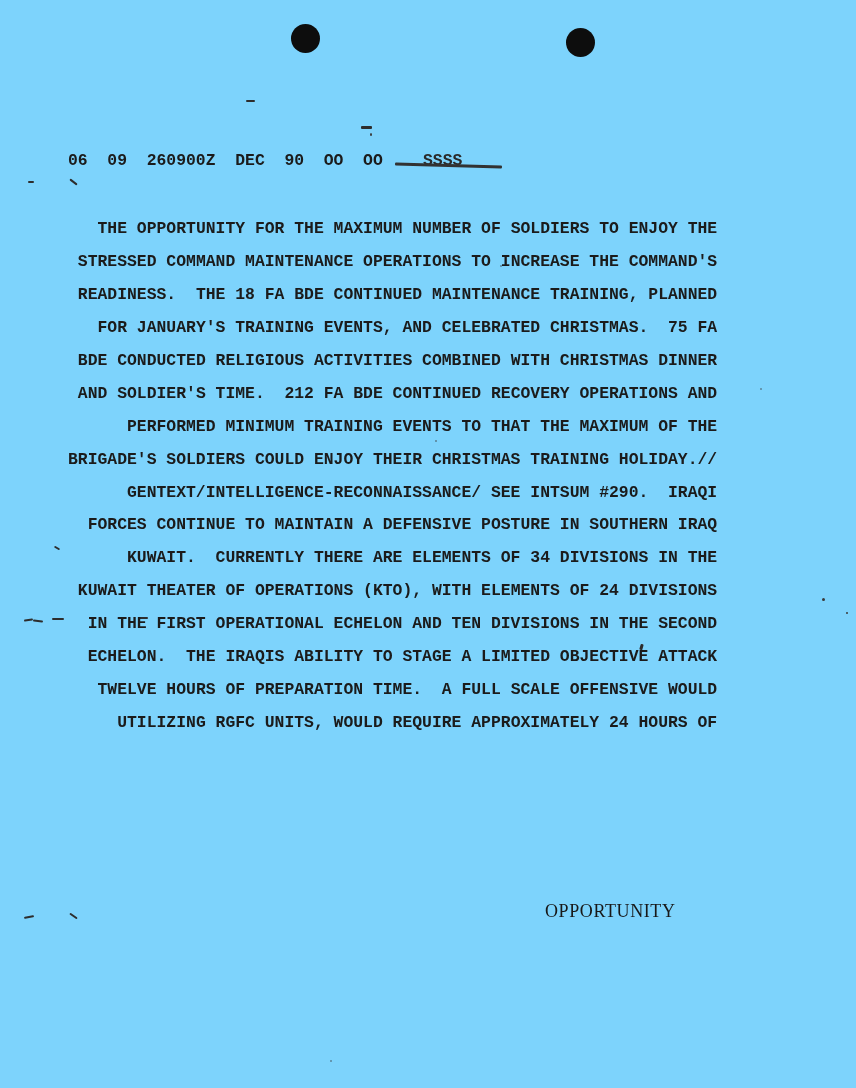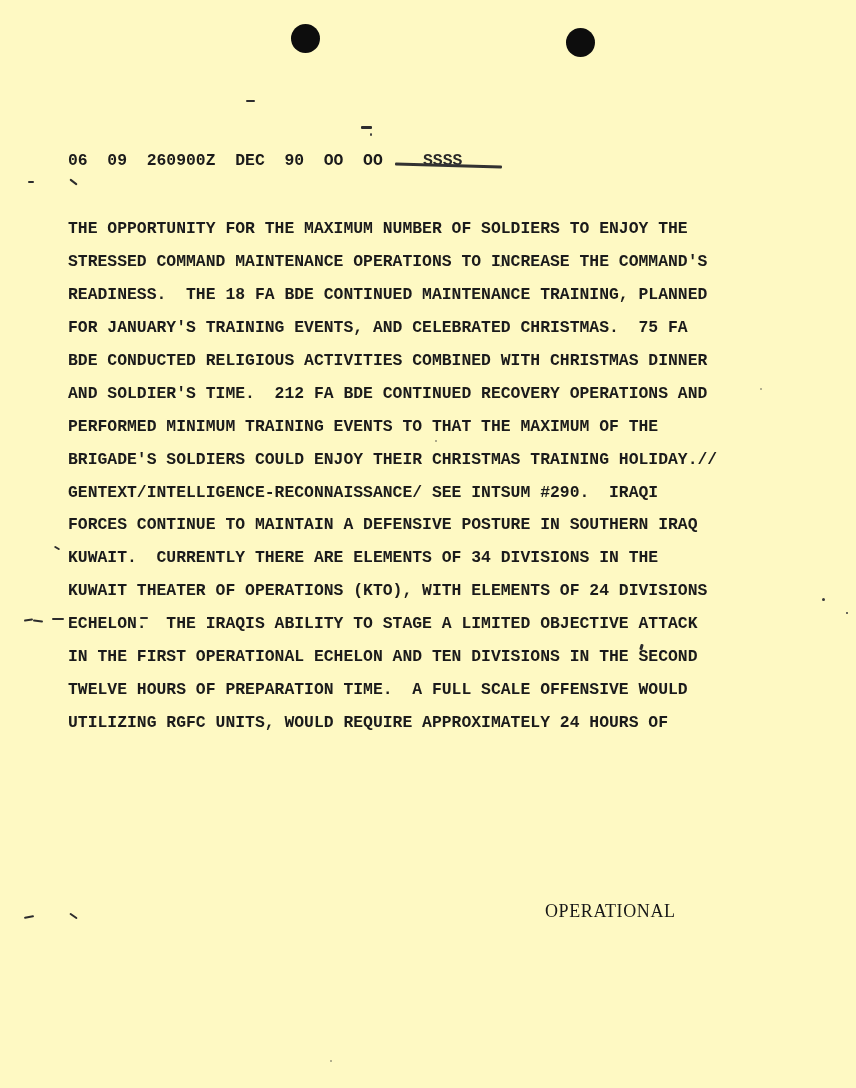--- a/index.html
+++ b/index.html
@@ -5,21 +5,22 @@
   html, body { margin: 0; padding: 0; }
   body {
     width: 856px; height: 1088px;
     background: #ffffff;
     position: relative;
     overflow: hidden;
     font-family: "Liberation Mono", "DejaVu Sans Mono", monospace;
   }
   .page {
     position: absolute; inset: 0;
-    background: #fef9c3;
+    background: #7dd3fc;
+    text-align: right;
   }
   .hole {
     position: absolute;
     width: 29px; height: 29px;
     border-radius: 50%;
     background: #0d0d0d;
   }
   .hole-left  { left: 291px; top: 24px; }
   .hole-right { left: 566px; top: 28px; }
 
@@ -90,27 +91,27 @@
     <div class="typewriter line">READINESS.  THE 18 FA BDE CONTINUED MAINTENANCE TRAINING, PLANNED</div>
     <div class="typewriter line">FOR JANUARY'S TRAINING EVENTS, AND CELEBRATED CHRISTMAS.  75 FA</div>
     <div class="typewriter line">BDE CONDUCTED RELIGIOUS ACTIVITIES COMBINED WITH CHRISTMAS DINNER</div>
     <div class="typewriter line">AND SOLDIER'S TIME.  212 FA BDE CONTINUED RECOVERY OPERATIONS AND</div>
     <div class="typewriter line">PERFORMED MINIMUM TRAINING EVENTS TO THAT THE MAXIMUM OF THE</div>
     <div class="typewriter line">BRIGADE'S SOLDIERS COULD ENJOY THEIR CHRISTMAS TRAINING HOLIDAY.//</div>
     <div class="typewriter line">GENTEXT/INTELLIGENCE-RECONNAISSANCE/ SEE INTSUM #290.  IRAQI</div>
     <div class="typewriter line">FORCES CONTINUE TO MAINTAIN A DEFENSIVE POSTURE IN SOUTHERN IRAQ</div>
     <div class="typewriter line">KUWAIT.  CURRENTLY THERE ARE ELEMENTS OF 34 DIVISIONS IN THE</div>
     <div class="typewriter line">KUWAIT THEATER OF OPERATIONS (KTO), WITH ELEMENTS OF 24 DIVISIONS</div>
+    <div class="typewriter line">IN THE FIRST OPERATIONAL ECHELON AND TEN DIVISIONS IN THE SECOND</div>
     <div class="typewriter line">ECHELON.  THE IRAQIS ABILITY TO STAGE A LIMITED OBJECTIVE ATTACK</div>
-    <div class="typewriter line">IN THE FIRST OPERATIONAL ECHELON AND TEN DIVISIONS IN THE SECOND</div>
     <div class="typewriter line">TWELVE HOURS OF PREPARATION TIME.  A FULL SCALE OFFENSIVE WOULD</div>
     <div class="typewriter line">UTILIZING RGFC UNITS, WOULD REQUIRE APPROXIMATELY 24 HOURS OF</div>
   </div>
 
-  <div class="classification">OPERATIONAL</div>
+  <div class="classification">OPPORTUNITY</div>
 
   <div class="mark" style="left:246px; top:100px; width:9px;  height:2px;"></div>
   <div class="mark" style="left:361px; top:126px; width:11px; height:2.5px;"></div>
   <div class="dot" style="left:370px; top:133px; width:2px;  height:3px;"></div>
   <div class="mark" style="left:28px;  top:181px; width:6px;  height:1.5px;"></div>
   <div class="mark" style="left:69px;  top:181px; width:9px;  height:2px; transform:rotate(38deg);"></div>
   <div class="mark" style="left:54px;  top:547px; width:6px;  height:2px; transform:rotate(30deg);"></div>
 
   <div class="mark" style="left:24px;  top:619px; width:9px;  height:2px; transform:rotate(-8deg);"></div>
   <div class="mark" style="left:33px;  top:620px; width:10px; height:2px; transform:rotate(6deg);"></div>

